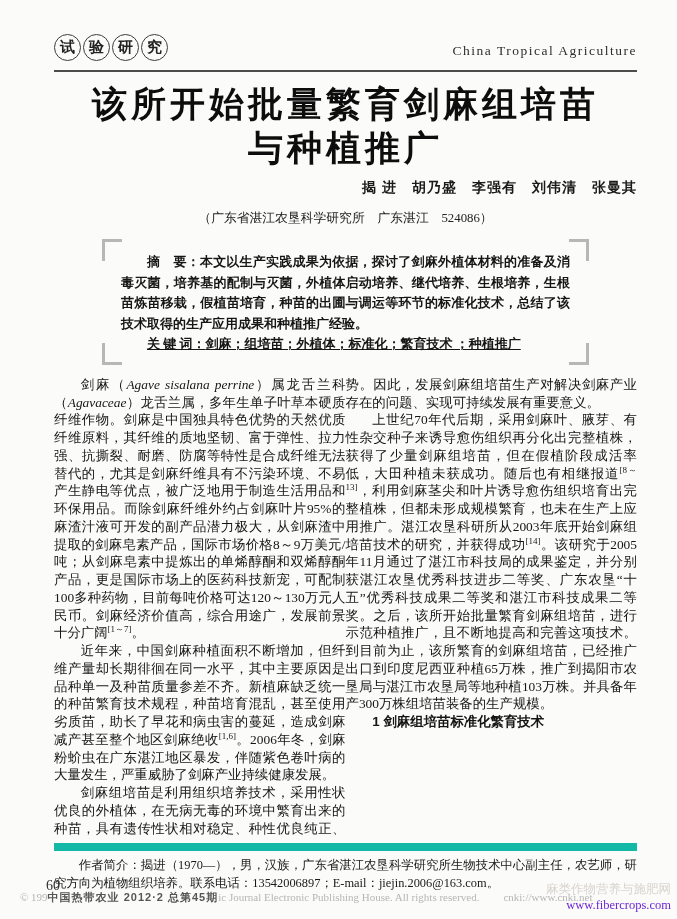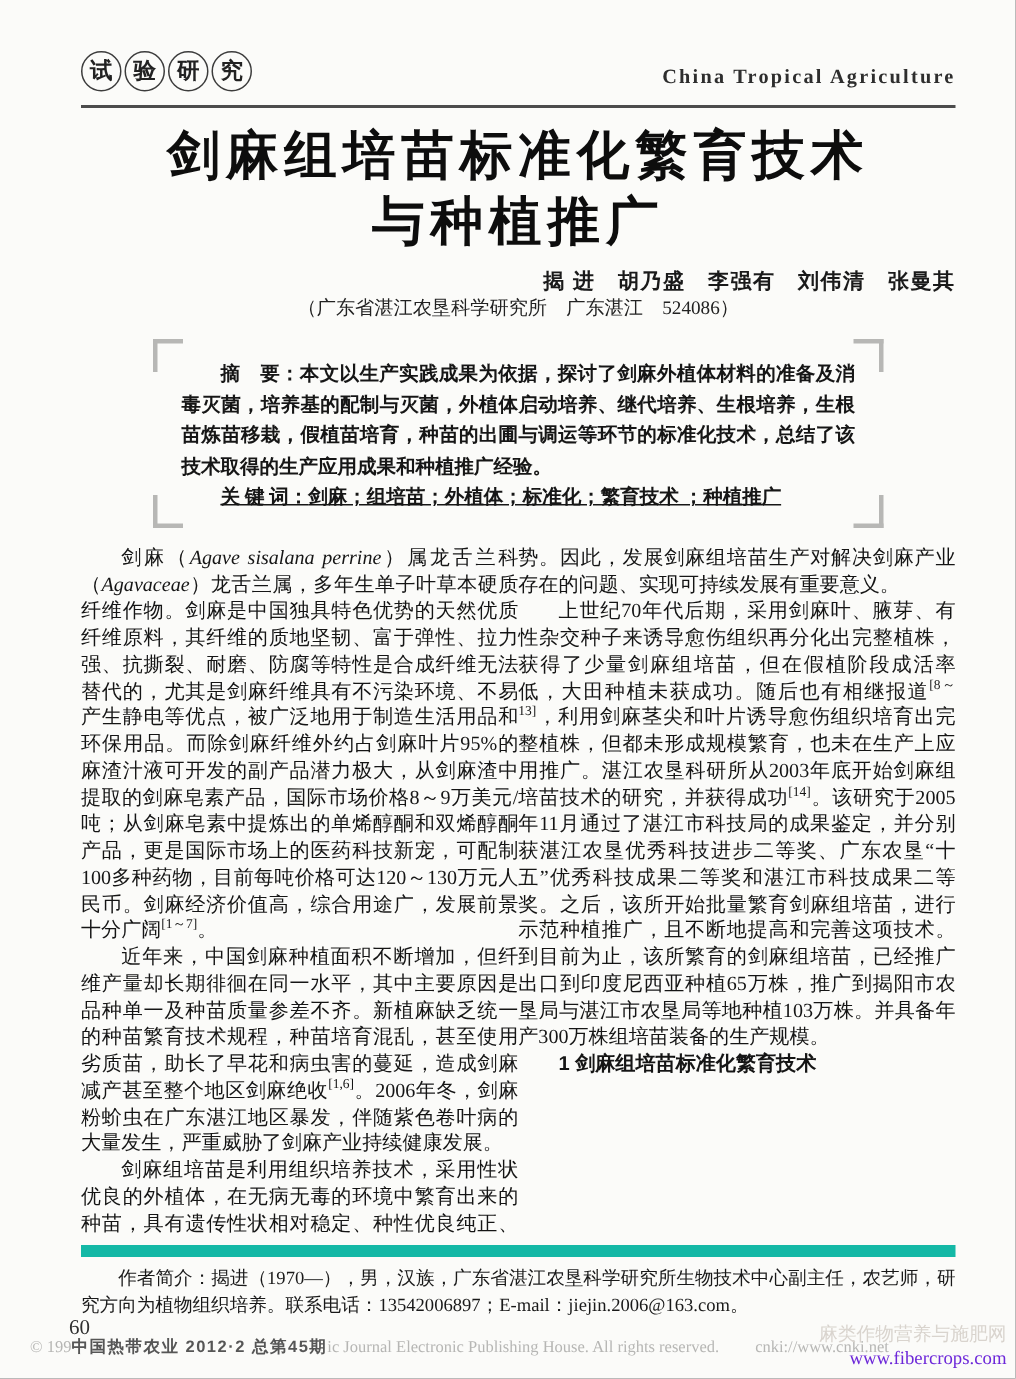--- a/index.html
+++ b/index.html
@@ -14,31 +14,31 @@
   
   .header { display:flex; justify-content:space-between; align-items:flex-end;
             padding-bottom:9px; border-bottom:2px solid #4c4c4c; }
   .badge { display:flex; gap:2px; }
   .badge-char {
     display:inline-flex; align-items:center; justify-content:center;
     width:27px; height:27px; border:1.6px solid #3c3c3c; border-radius:50%;
     font-size:15px; font-weight:700; color:#222;
     font-family:"Liberation Sans","DejaVu Sans",sans-serif;
   }
-  .journal-en { font-size:13.5px; font-weight:700; letter-spacing:1.5px; color:#2e2e2e;
+  .journal-en { font-size:13.5px; font-weight:400; letter-spacing:1.5px; color:#2e2e2e;
                 font-family:"Liberation Serif",serif; padding-bottom:2px; }
 
   
   .title { margin-top:10px; text-align:center; font-weight:700; color:#0d0d0d;
            font-size:35px; line-height:44px; letter-spacing:4px;
            font-family:"Liberation Sans","DejaVu Sans",sans-serif; }
   .authors { margin-top:9px; text-align:right; font-size:14px; font-weight:700;
              letter-spacing:1px; color:#1a1a1a;
              font-family:"Liberation Sans","DejaVu Sans",sans-serif; }
-  .affiliation { margin-top:0; text-align:center; font-size:12.8px; color:#222; }
+  .affiliation { margin-top:13px; text-align:center; font-size:12.8px; color:#222; }
 
   
   .abstract-box { position:relative; width:487px; margin:12px auto 0; padding:13px 19px 10px; }
   .corner { position:absolute; width:20px; height:22px; border:0 solid #b7b7b5; }
   .corner.tl { top:0; left:0; border-top-width:3px; border-left-width:3px; }
   .corner.tr { top:0; right:0; border-top-width:3px; border-right-width:3px; }
   .corner.bl { bottom:0; left:0; border-bottom-width:3px; border-left-width:3px; }
   .corner.br { bottom:0; right:0; border-bottom-width:3px; border-right-width:3px; }
   .abs-para { font-size:13px; line-height:20.6px; text-align:justify; text-indent:2em;
               font-weight:600; color:#161616; }
@@ -79,21 +79,21 @@
       <div class="badge">
         <span class="badge-char">试</span>
         <span class="badge-char">验</span>
         <span class="badge-char">研</span>
         <span class="badge-char">究</span>
       </div>
       <div class="journal-en">China Tropical Agriculture</div>
     </div>
 
     <div class="title">
-      <div>剑麻组培苗标准化繁育技术</div>
+      <div>该所开始批量繁育剑麻组培苗</div>
       <div>与种植推广</div>
     </div>
 
     <div class="authors">揭 进　胡乃盛　李强有　刘伟清　张曼其</div>
     <div class="affiliation">（广东省湛江农垦科学研究所　广东湛江　524086）</div>
 
     <div class="abstract-box">
       <div class="corner tl"></div>
       <div class="corner tr"></div>
       <div class="corner bl"></div>

